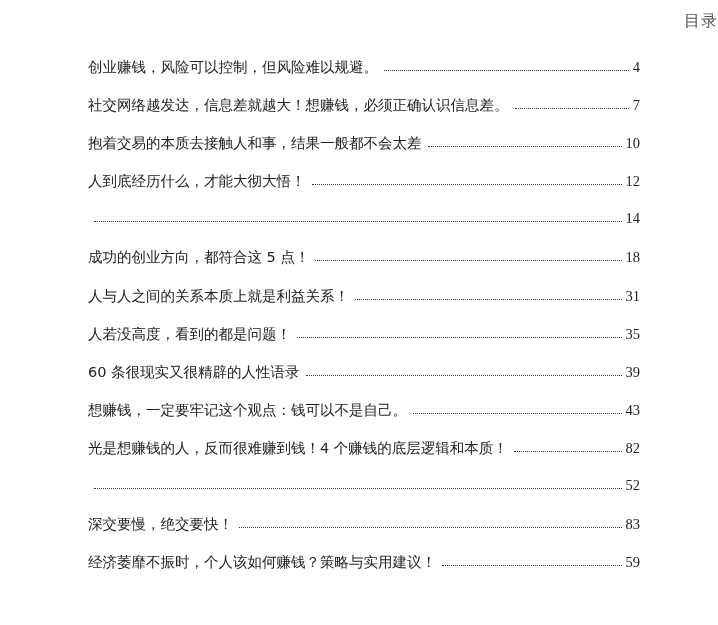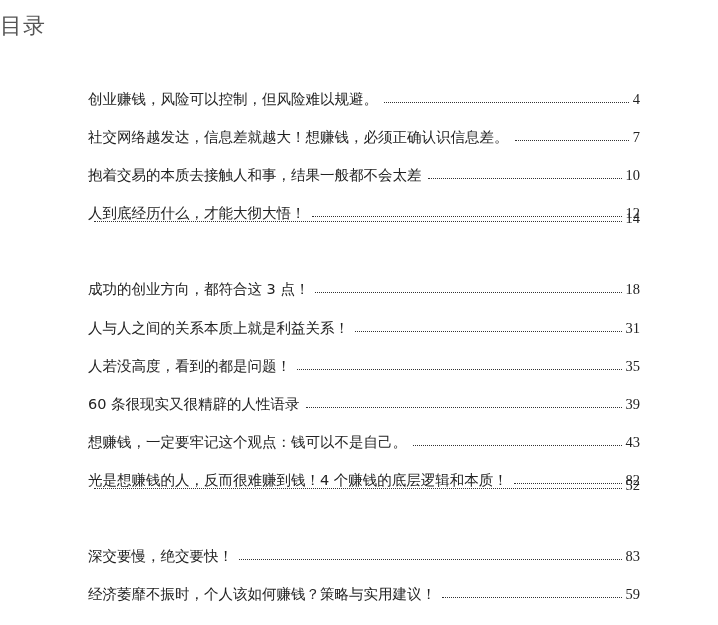--- a/index.html
+++ b/index.html
@@ -1,30 +1,30 @@
 <!DOCTYPE html>
 <html><head>
   <meta charset="utf-8">
   <style>
     html, body { margin: 0; padding: 0; background: #ffffff; }
     body { width: 718px; height: 625px; position: relative; overflow: hidden; }
     .title {
       position: absolute; left: 0; right: 0; top: 11px;
-      text-align: left;
+      text-align: right;
       font-family: "DejaVu Serif", "Liberation Serif", serif;
-      font-size: 22px; color: #555555; letter-spacing: 1px;
+      font-size: 16px; color: #555555; letter-spacing: 1px;
     }
     .toc { position: absolute; left: 88px; top: 58px; width: 552px; }
     .row {
       display: flex; align-items: baseline;
       height: 38.1px;
       font-family: "DejaVu Sans", "Liberation Sans", sans-serif;
       font-size: 14.5px; color: #222222;
     }
-    .label { white-space: nowrap; margin-top: 32px; }
+    .label { white-space: nowrap; }
     .leader {
       flex: 1 1 auto; margin: 0 4px 0 6px;
       border-bottom: 1.3px dotted #333333;
       height: 0; align-self: baseline; position: relative; top: -1px;
     }
     .page {
       font-family: "Liberation Serif", "DejaVu Serif", serif;
       font-size: 14.5px; color: #222222; white-space: nowrap;
     }
   </style>
@@ -52,21 +52,21 @@
   <div class="row">
     <span class="label">人到底经历什么，才能大彻大悟！</span>
     <span class="leader"></span>
     <span class="page">12</span>
   </div>
   <div class="row">
     <span class="leader"></span>
     <span class="page">14</span>
   </div>
   <div class="row">
-    <span class="label">成功的创业方向，都符合这 3 点！</span>
+    <span class="label">成功的创业方向，都符合这 5 点！</span>
     <span class="leader"></span>
     <span class="page">18</span>
   </div>
   <div class="row">
     <span class="label">人与人之间的关系本质上就是利益关系！</span>
     <span class="leader"></span>
     <span class="page">31</span>
   </div>
   <div class="row">
     <span class="label">人若没高度，看到的都是问题！</span>

